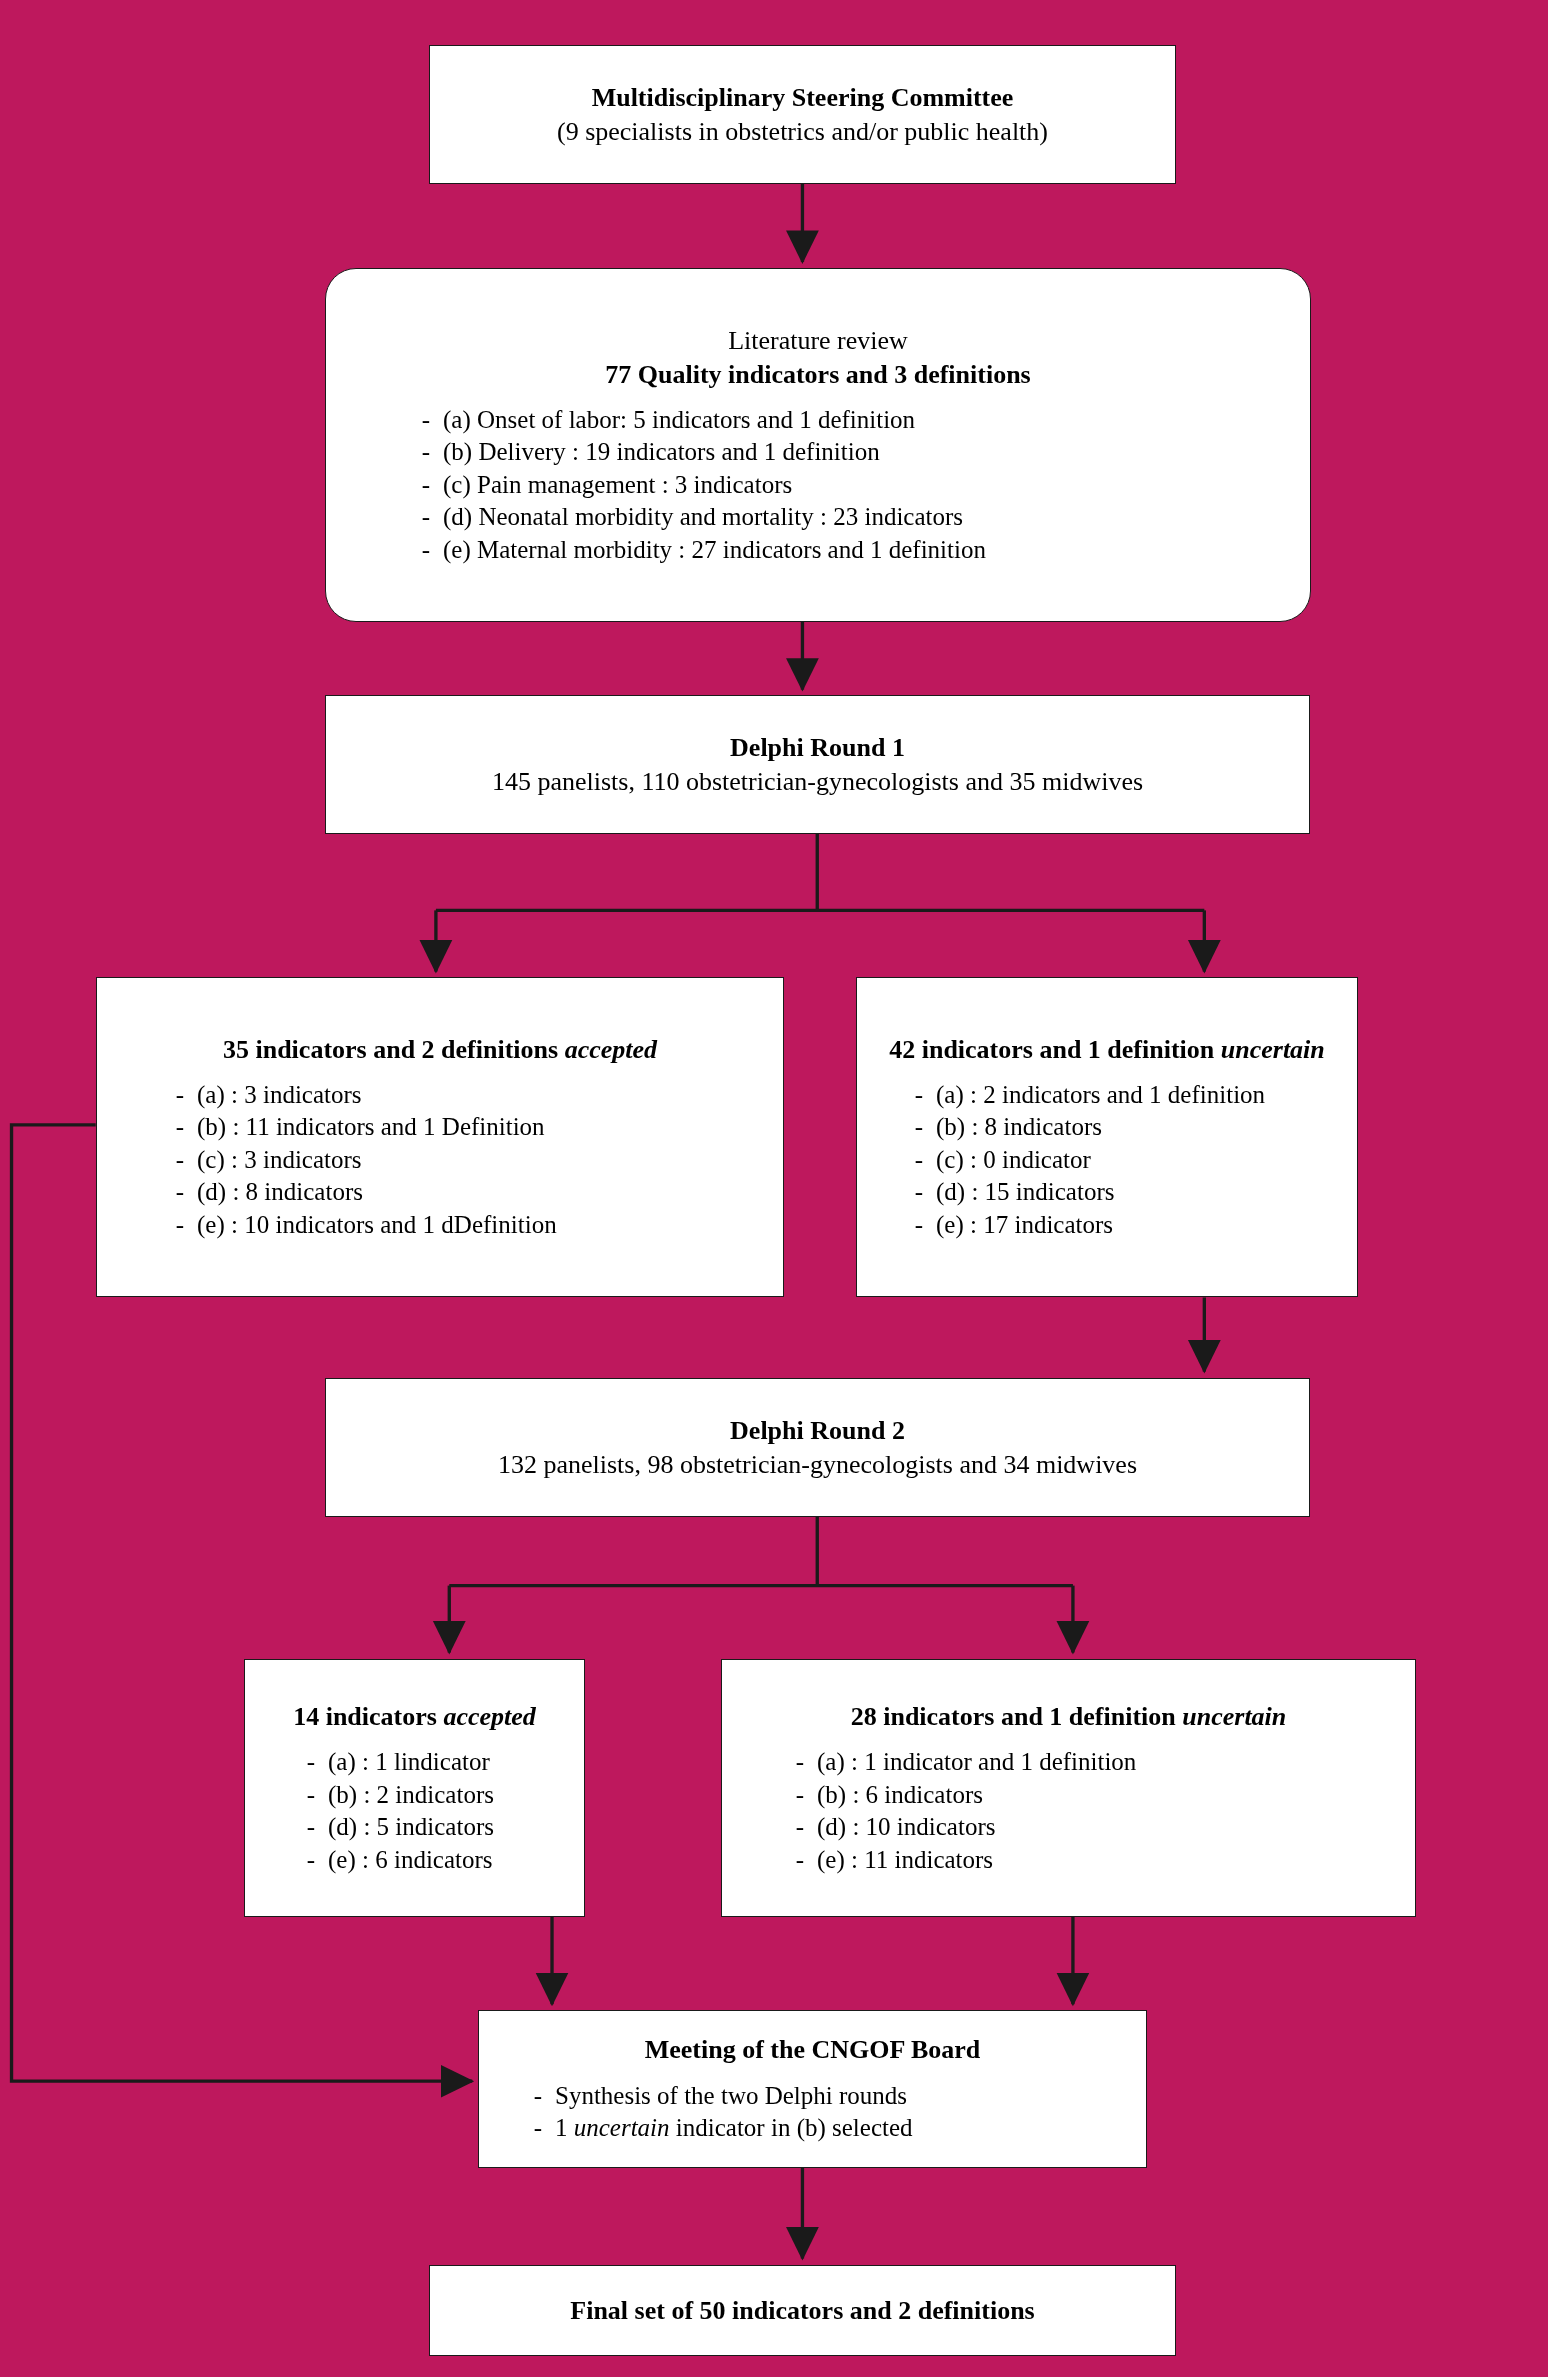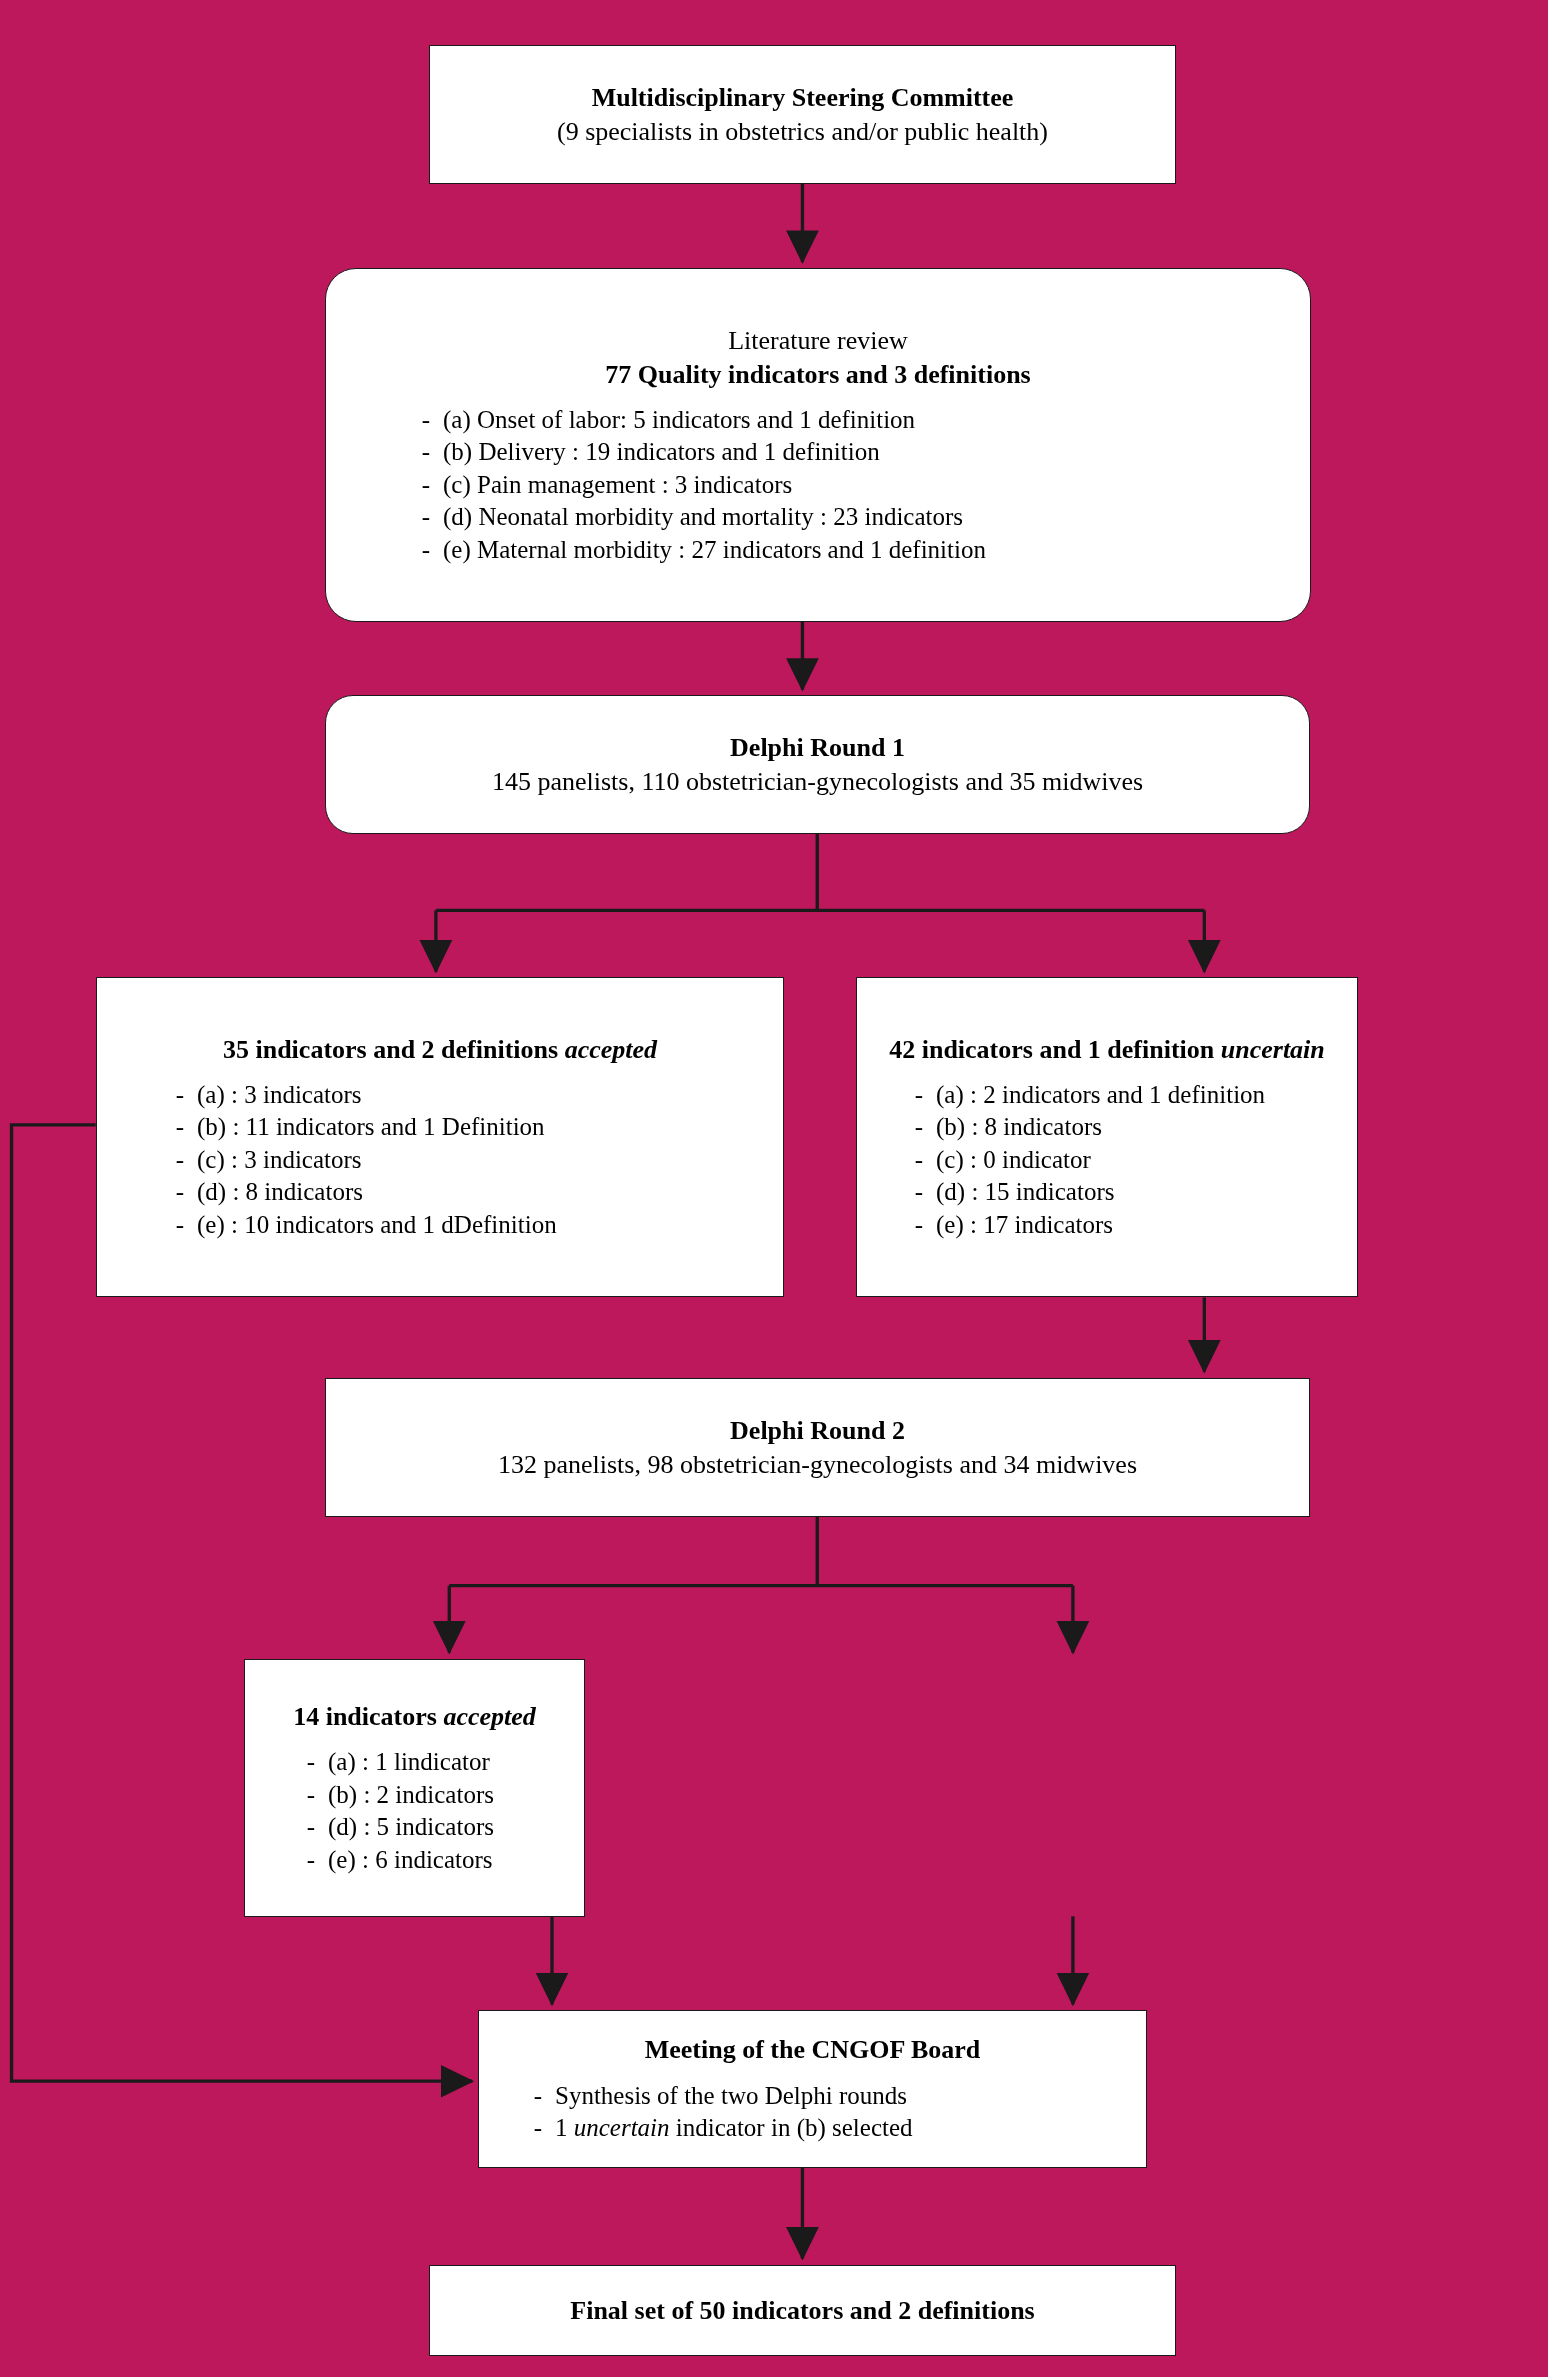--- a/index.html
+++ b/index.html
@@ -68,21 +68,21 @@
   }
   ul.bullets li::before {
     content: "-";
     position: absolute;
     left: 4.8px;
     top: 0;
   }
   
   #node-steering   { left: 429px;  top: 45px;   width: 747px; height: 139px; }
   #node-litreview  { left: 325px;  top: 268px;  width: 986px; height: 354px; border-radius: 31px; }
-  #node-round1     { left: 325px;  top: 695px; width: 985px; height: 139px; border-radius: 28px; }
+  #node-round1     { left: 325px;  top: 695px; width: 985px; height: 139px; }
   #node-accepted1  { left: 96px;  top: 977px; width: 688px; height: 320px; }
   #node-uncertain1 { left: 856px; top: 977px; width: 502px; height: 320px; }
   #node-round2     { left: 325px;  top: 1378px; width: 985px; height: 139px; }
   #node-accepted2  { left: 244px;  top: 1659px; width: 341px;  height: 258px; }
   #node-uncertain2 { left: 721px; top: 1659px; width: 695px; height: 258px; }
   #node-board      { left: 478px; top: 2010px; width: 669px; height: 158px; }
   #node-final      { left: 429px;  top: 2265px; width: 747px; height: 91px; }
 
   #node-litreview  .stackpad { padding-left: 91px; box-sizing: border-box; width:100%; }
   #node-accepted1  .stackpad { padding-left: 74px; box-sizing: border-box; width:100%; }
@@ -202,20 +202,34 @@
     <div class="stackpad">
       <ul class="bullets">
         <li>(a) : 1 lindicator</li>
         <li>(b) : 2 indicators</li>
         <li>(d) : 5 indicators</li>
         <li>(e) : 6 indicators</li>
       </ul>
     </div>
   </div>
 
+  <div class="node" id="node-uncertain2">
+    <div class="title bold">
+      <span>28 indicators and 1 definition </span><span class="ital">uncertain</span>
+    </div>
+    <div class="hdr-gap"></div>
+    <div class="stackpad">
+      <ul class="bullets">
+        <li>(a) : 1 indicator and 1 definition</li>
+        <li>(b) : 6 indicators</li>
+        <li>(d) : 10 indicators</li>
+        <li>(e) : 11 indicators</li>
+      </ul>
+    </div>
+  </div>
 
   <div class="node" id="node-board">
     <div class="title bold">Meeting of the CNGOF Board</div>
     <div class="hdr-gap"></div>
     <div class="stackpad">
       <ul class="bullets">
         <li>Synthesis of the two Delphi rounds</li>
         <li><span>1 </span><span class="ital">uncertain</span><span> indicator in (b) selected</span></li>
       </ul>
     </div>

